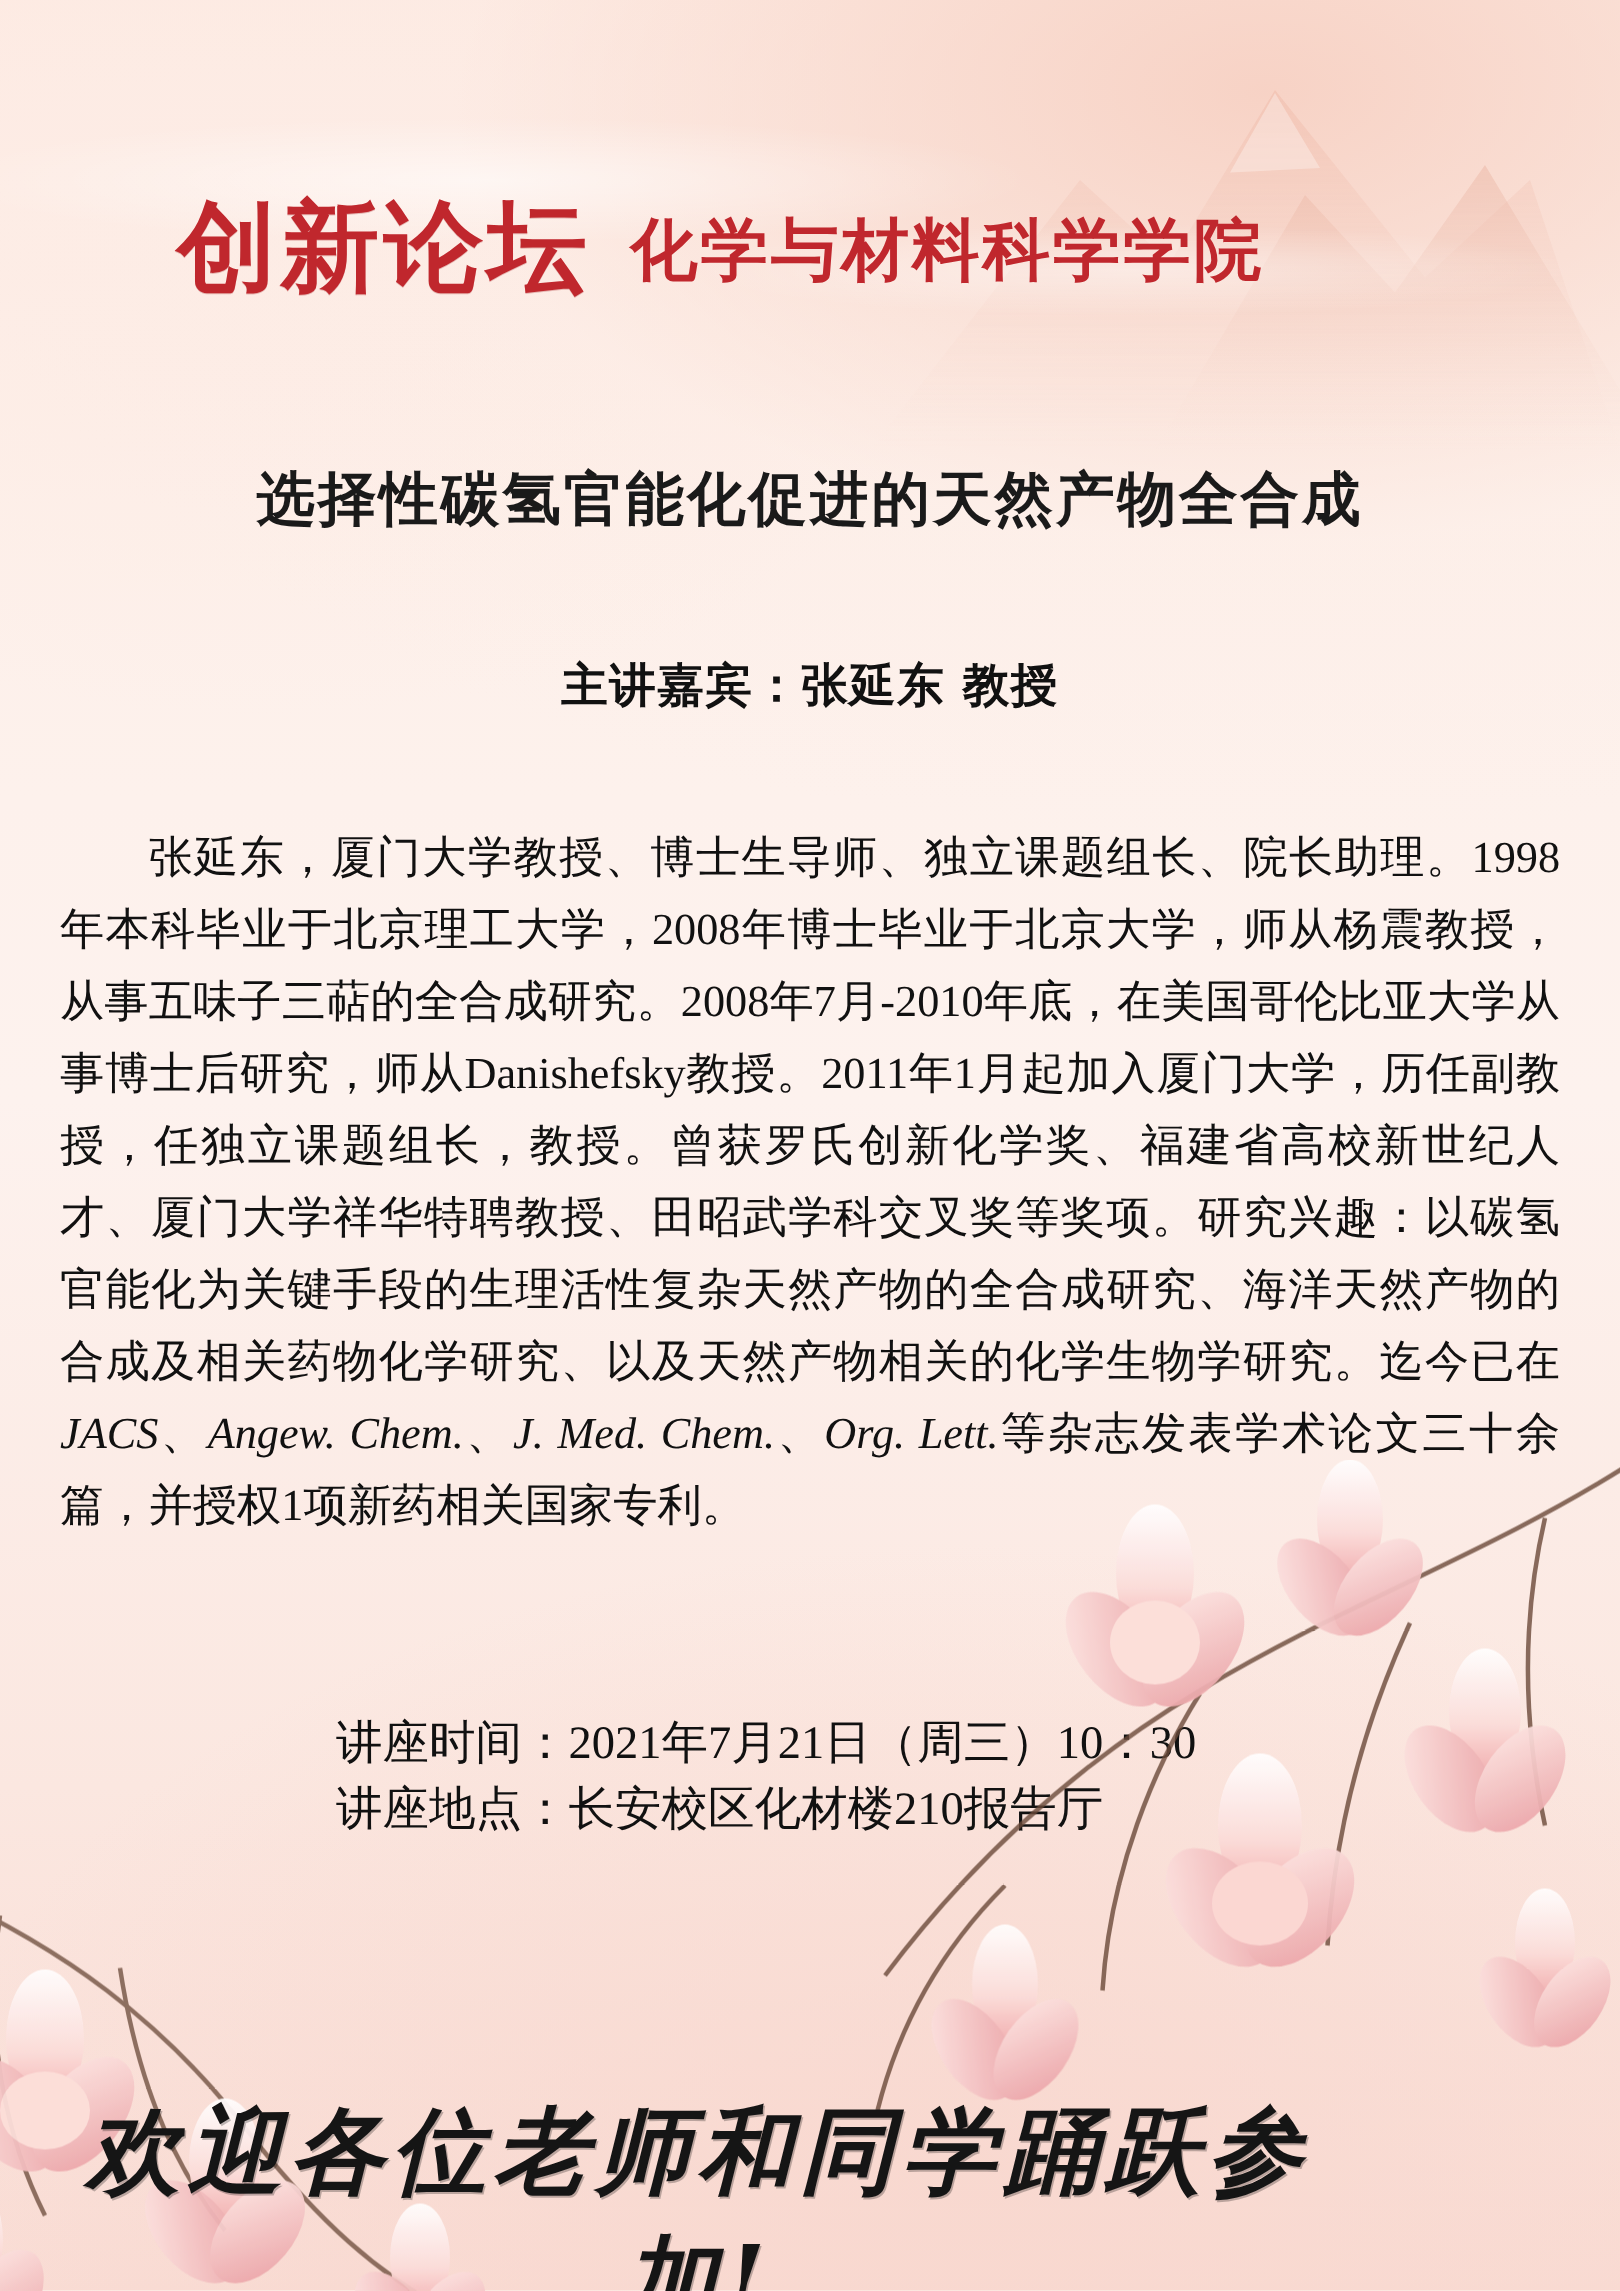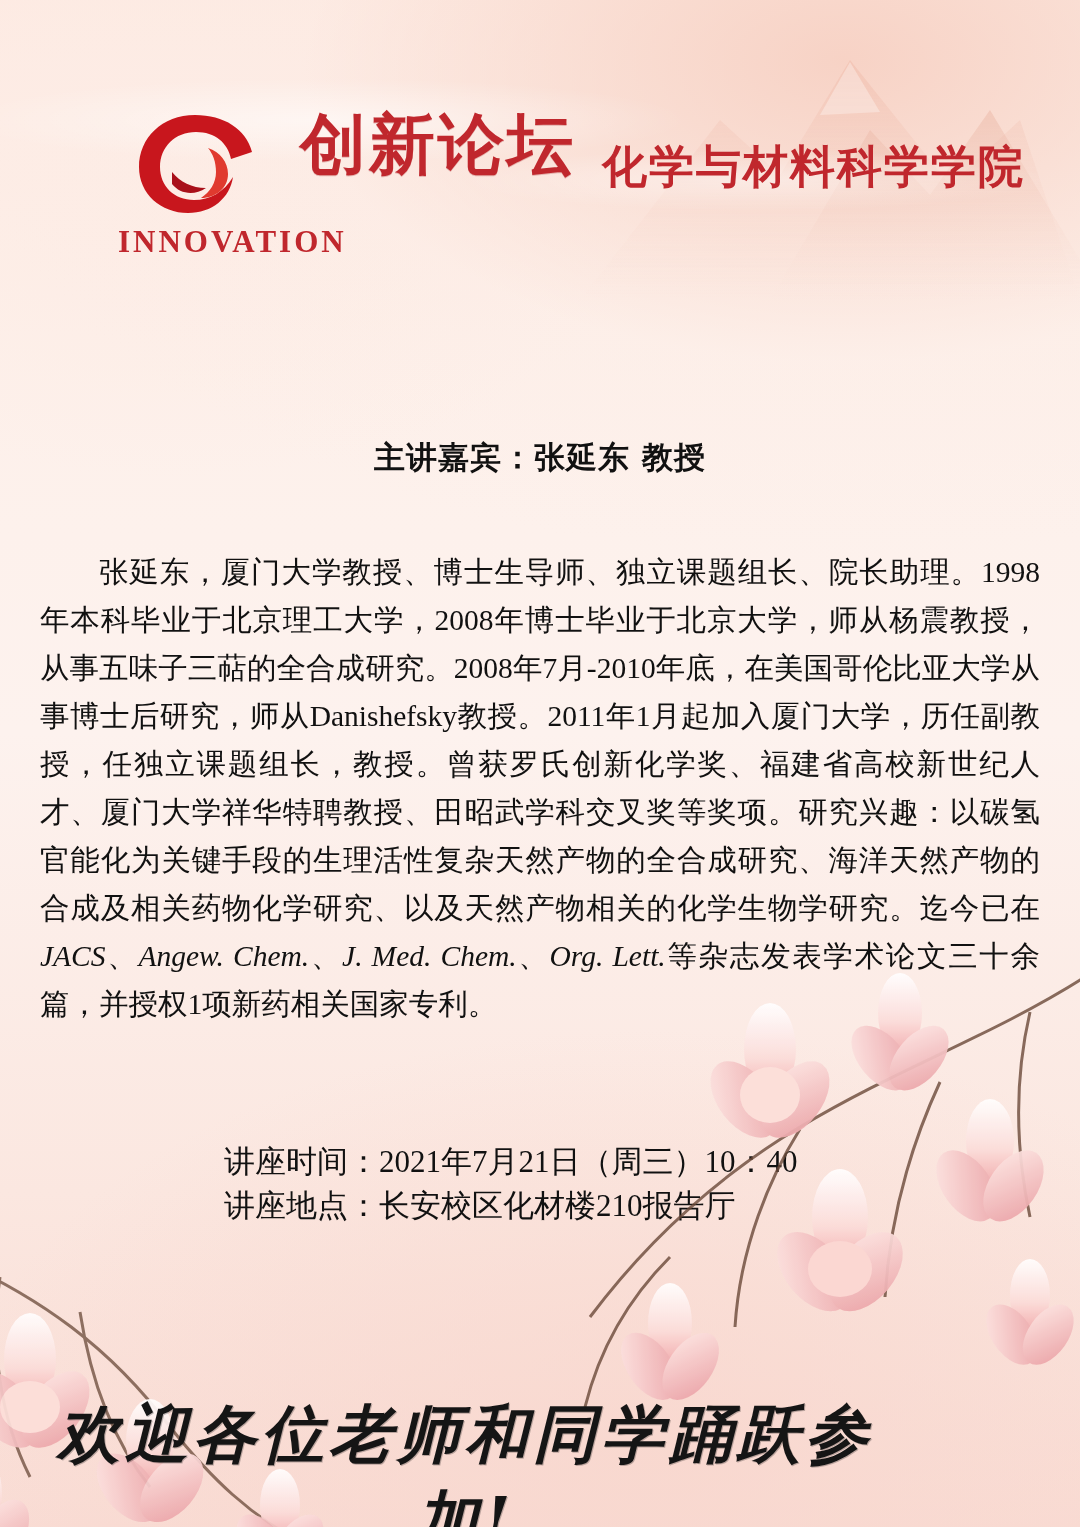--- a/index.html
+++ b/index.html
@@ -80,21 +80,21 @@
     letter-spacing: 3px;
     font-weight: 700;
     text-align: center;
   }
   .title-main {
     color: #c0272d;
     font-family: "DejaVu Sans", sans-serif;
     font-weight: 700;
     font-size: 66px;
     line-height: 1;
-    margin-top: 8px;
+    margin-top: 28px;
     letter-spacing: 3px;
     white-space: nowrap;
     text-shadow: 0 1px 0 rgba(160,20,25,0.25);
   }
   .title-session {
     color: #c0272d;
     font-family: "DejaVu Sans", sans-serif;
     font-weight: 700;
     font-size: 45px;
     line-height: 1;
@@ -221,45 +221,36 @@
         <stop offset="100%" stop-color="#f6d8cd" stop-opacity="0"></stop>
       </linearGradient>
     </defs>
     <path d="M60 300 L200 120 L260 175 L330 60 L430 185 L500 120 L560 300 Z" fill="url(#mg)"></path>
     <path d="M250 300 L350 130 L410 195 L470 110 L560 260 L560 300 Z" fill="url(#mg2)"></path>
     <path d="M330 62 L300 115 L360 112 Z" fill="#ffffff" opacity="0.5"></path>
   </svg>
   <div class="cloudband"></div>
 
   <div class="header">
-    <div class="logo-block">
-      <div class="logo-mark">
-        <svg viewBox="0 0 120 104" width="120" height="104" aria-hidden="true">
-          <path d="M59 3 C26 3 3 26 3 55 C3 82 25 101 52 101 C76 101 94 86 97 65 C88 80 74 88 58 88 C38 88 24 74 24 55 C24 35 39 20 60 20 C79 20 92 31 95 47 L116 40 C110 17 88 3 59 3 Z" fill="#c8161d"></path>
-          <path d="M72 36 C84 40 92 50 92 62 C92 76 80 86 65 86 C74 80 80 71 80 60 C80 50 77 42 72 36 Z" fill="#e03a2f"></path>
-          <path d="M36 60 C44 70 56 76 70 76 C58 84 44 82 36 72 Z" fill="#a9101a"></path>
-        </svg>
-      </div>
-      <div class="logo-word">INNOVATION</div>
-    </div>
     <div class="title-main">创新论坛</div>
     <div class="title-session">化学与材料科学学院</div>
   </div>
 
+  <div class="lecture-title">选择性碳氢官能化促进的天然产物全合成</div>
 
   <div class="speakers">
     <div class="speaker-line">主讲嘉宾：张延东 教授</div>
   </div>
 
   <div class="bio">
     <span>张延东，厦门大学教授、博士生导师、独立课题组长、院长助理。1998年本科毕业于北京理工大学，2008年博士毕业于北京大学，师从杨震教授，从事五味子三萜的全合成研究。2008年7月-2010年底，在美国哥伦比亚大学从事博士后研究，师从Danishefsky教授。2011年1月起加入厦门大学，历任副教授，任独立课题组长，教授。曾获罗氏创新化学奖、福建省高校新世纪人才、厦门大学祥华特聘教授、田昭武学科交叉奖等奖项。研究兴趣：以碳氢官能化为关键手段的生理活性复杂天然产物的全合成研究、海洋天然产物的合成及相关药物化学研究、以及天然产物相关的化学生物学研究。迄今已在</span><i>JACS</i><span>、</span><i>Angew. Chem.</i><span>、</span><i>J. Med. Chem.</i><span>、</span><i>Org. Lett.</i><span>等杂志发表学术论文三十余篇，并授权1项新药相关国家专利。</span>
   </div>
 
   <div class="info">
-    <div class="info-row">讲座时间：2021年7月21日（周三）10：40</div>
+    <div class="info-row">讲座时间：2021年7月21日（周三）10：30</div>
     <div class="info-row">讲座地点：长安校区化材楼210报告厅</div>
   </div>
 
   <svg class="floral floral-right" viewBox="0 0 620 520" aria-hidden="true">
     <defs>
       <linearGradient id="pet" x1="0" y1="0" x2="0" y2="1">
         <stop offset="0%" stop-color="#ffffff"></stop>
         <stop offset="60%" stop-color="#fbdcd9"></stop>
         <stop offset="100%" stop-color="#f0a9ab"></stop>
       </linearGradient>

